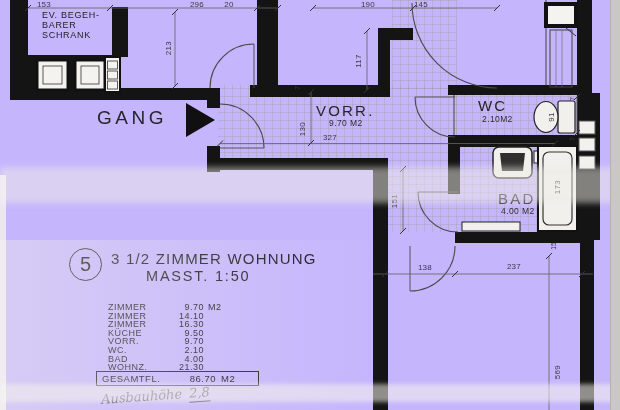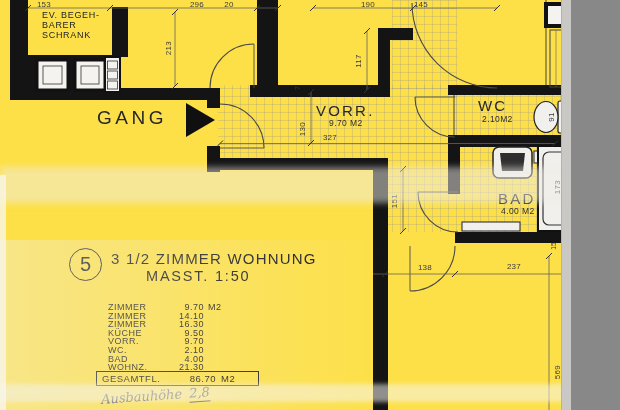--- a/index.html
+++ b/index.html
@@ -1,18 +1,18 @@
 <!DOCTYPE html>
 <html><head>
 <meta charset="utf-8">
 <style>
   html,body{margin:0;padding:0;background:#888;}
   .photo{
-    position:relative;width:571px;height:410px;overflow:hidden;
-    background:#fde047;
+    position:relative;width:620px;height:410px;overflow:hidden;
+    background:#c4b5fd;
     font-family:"Liberation Sans",sans-serif;
   }
   .photo svg{position:absolute;left:0;top:0;}
   
   .t-dim{font-family:"Liberation Sans",sans-serif;font-size:8px;fill:#3a3a3e;letter-spacing:.3px;}
   .t-dim-s{font-family:"Liberation Sans",sans-serif;font-size:6.5px;fill:#3a3a3e;}
   .t-room{font-family:"Liberation Sans",sans-serif;font-size:15px;fill:#26262a;letter-spacing:2.2px;}
   .t-gang{font-family:"Liberation Sans",sans-serif;font-size:19px;fill:#26262a;letter-spacing:3.5px;}
   .t-area{font-family:"Liberation Sans",sans-serif;font-size:8.5px;fill:#2c2c30;letter-spacing:.4px;}
   .t-closet{font-family:"Liberation Sans",sans-serif;font-size:9px;fill:#222226;letter-spacing:.7px;}

